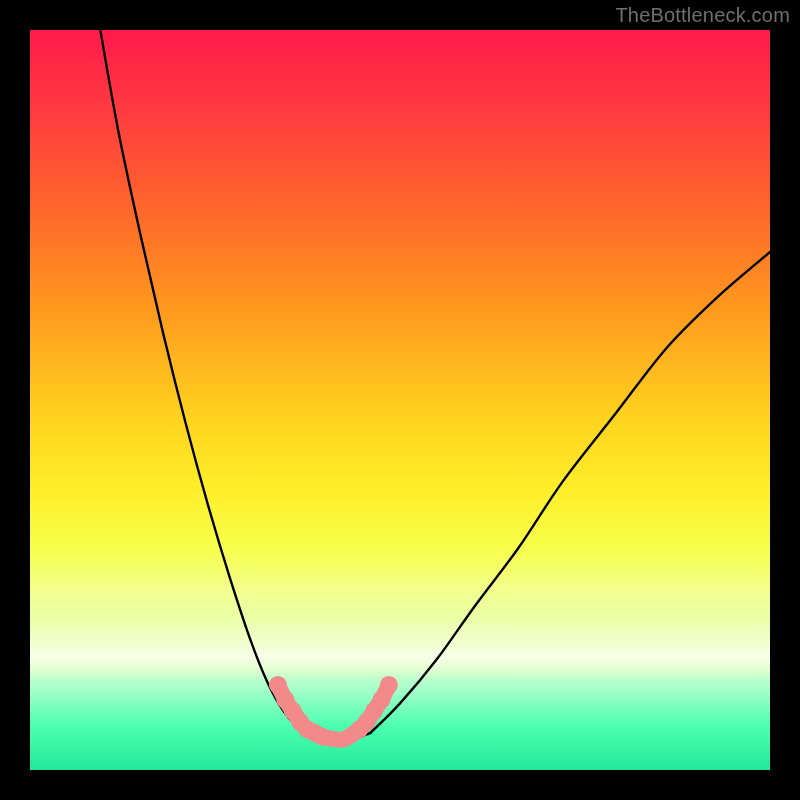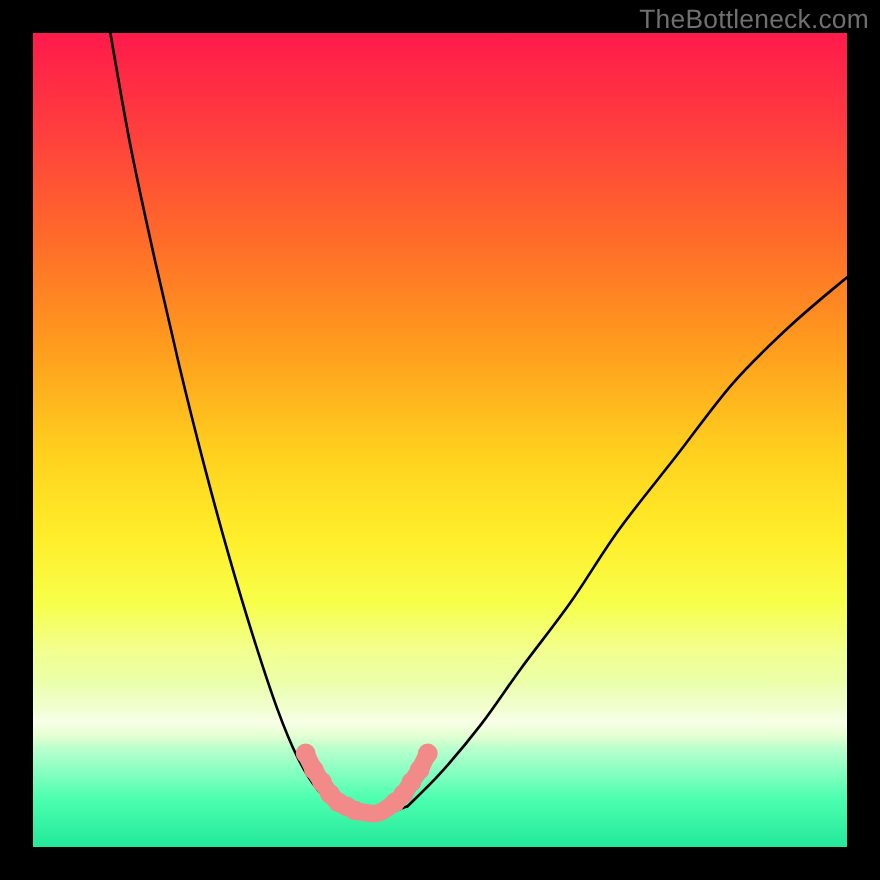--- a/index.html
+++ b/index.html
@@ -51,21 +51,21 @@
       rgba(255,255,240,0.85) 60%,
       rgba(255,255,220,0.55) 80%,
       rgba(255,255,200,0.0) 100%
     );
   }
   .watermark {
     position: absolute;
     top: 4px;
     right: 10px;
     color: #6f6f6f;
-    font-size: 24px;
+    font-size: 20px;
     letter-spacing: 0.2px;
     font-weight: 500;
     user-select: none;
   }
   svg.curves {
     position: absolute;
     left: 0;
     top: 0;
     width: 740px;
     height: 740px;

